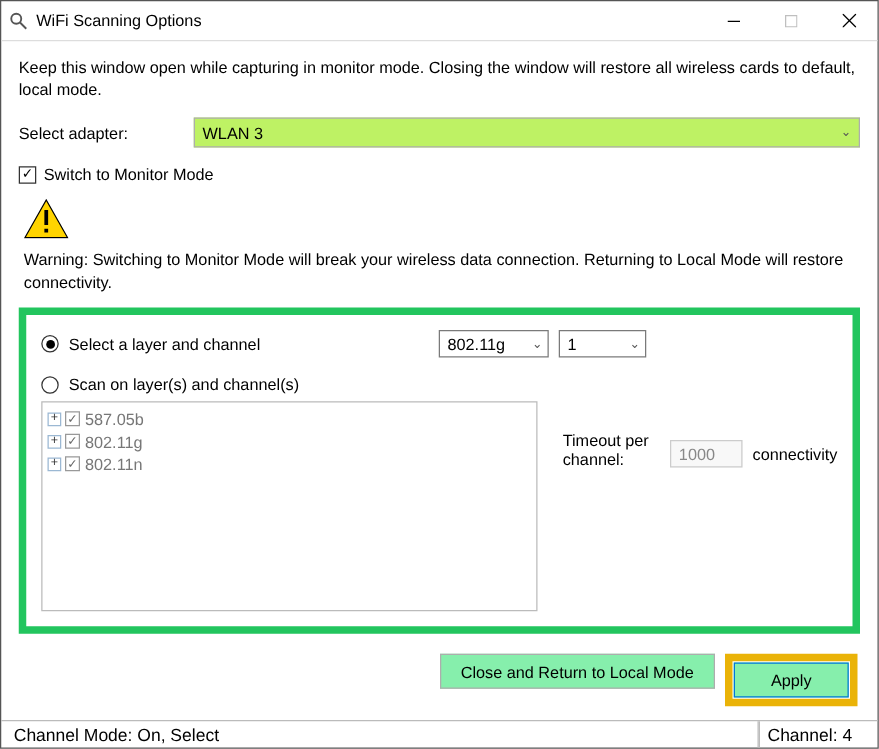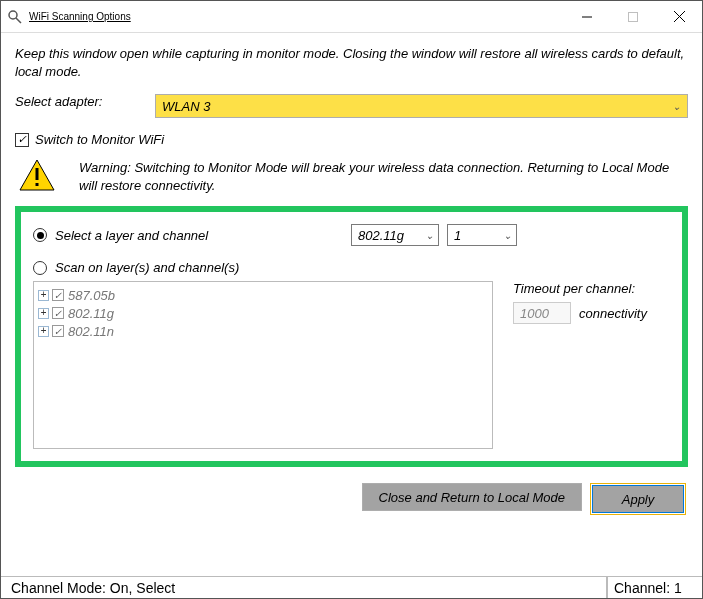--- a/index.html
+++ b/index.html
@@ -22,60 +22,59 @@
     height: 32px;
     display: flex;
     align-items: center;
     padding-left: 6px;
     border-bottom: 1px solid #ddd;
   }
   .titlebar .icon {
     width: 16px; height: 16px; margin-right: 6px;
     display:flex;align-items:center;justify-content:center;
   }
-  .titlebar .title { flex: 0 0 auto; font-size: 10px; text-decoration: underline; }
+  .titlebar .title { flex: 0 0 auto; font-size: 13px; }
   .titlebar .spacer { flex: 1; }
   .caption-btn {
     width: 46px; height: 32px;
     display: flex; align-items: center; justify-content: center;
     font-size: 14px;
     color: #000;
   }
   .caption-btn.disabled { color: #bfbfbf; }
   .caption-btn svg { display:block; }
   .content {
     padding: 12px 14px 10px 14px;
     flex: 1;
     display: flex;
     flex-direction: column;
-    font-style: italic;
   }
   .help-text { line-height: 1.35; margin-bottom: 14px; }
-  .adapter-row { display: flex; align-items: flex-start; margin-bottom: 14px; }
+  .adapter-row { display: flex; align-items: center; margin-bottom: 14px; }
   .adapter-row .lbl { width: 140px; }
   .select {
     flex: 1;
     height: 24px;
     border: 1px solid #adadad;
-    background: #fde047;
+    background: #bef264;
     display: flex; align-items: center;
     padding: 0 6px;
     position: relative;
   }
   .select .chev {
     position: absolute; right: 6px; top: 50%; transform: translateY(-50%);
     font-size: 10px; color: #555;
   }
   .chk-row { display:flex; align-items:center; margin-bottom: 8px; }
   .chk {
     width: 14px; height:14px; border:1px solid #333; margin-right:6px;
     display:inline-flex; align-items:center; justify-content:center;
     font-size:11px; line-height:1;
   }
-  .warning-row { display:flex; align-items:flex-start; gap:24px; margin: 4px 0 12px 4px; }
+  .warning-row { display:flex; align-items:flex-start; gap:8px; margin: 4px 0 12px 4px; flex-direction: column; }
   .warn-tri { width:36px; height:32px; flex:0 0 auto; }
   .panel {
     border: 6px solid #22c55e;
     padding: 12px 12px 12px 12px;
     position: relative;
   }
   .radio-row { display:flex; align-items:center; margin-bottom: 14px; }
   .radio {
     width:14px;height:14px;border:1px solid #333;border-radius:50%;
     margin-right:8px;display:inline-flex;align-items:center;justify-content:center;
@@ -100,35 +99,35 @@
     width:11px;height:11px; border:1px solid #9bb8d3;
     display:inline-flex;align-items:center;justify-content:center;
     font-size:10px; line-height:1; color:#333; margin-right:3px;
     background:#fff;
   }
   .tree-chk {
     width:12px;height:12px;border:1px solid #999;margin-right:4px;
     display:inline-flex;align-items:center;justify-content:center;
     font-size:10px; color:#666; background:#fff;
   }
-  .timeout-block { display:flex; flex-direction:column; }
+  .timeout-block { display:flex; flex-direction:row;margin-top:24px; }
   .timeout-input {
     width:58px; height:22px; border:1px solid #ccc; background:#f8f8f8;
     color:#888; padding:0 6px; display:inline-flex; align-items:center;
     margin-right:8px;
   }
   .lower-flex { display:flex; gap:20px; align-items:flex-start; }
   .button-row { display:flex; justify-content:flex-end; gap:8px; margin-top:16px; padding-right:2px; }
   .btn {
-    height:28px; border:1px solid #adadad; background:#a3a3a3;
+    height:28px; border:1px solid #adadad; background:#86efac;
     padding: 0 16px; display:inline-flex; align-items:center; justify-content:center;
     font-size:13px;
   }
   .btn.primary { border:1px solid #0078d7; }
-  .red-box { border:1px solid #eab308; padding:1px; }
+  .red-box { border:6px solid #eab308; padding:1px; }
   .statusbar {
     height: 22px; border-top:1px solid #bbb;
     display:flex; align-items:center; font-size:14px;
     padding: 0 4px;
   }
   .statusbar .cell { padding: 0 6px; height:100%; display:flex; align-items:center; }
   .statusbar .sep { width:1px; background:#bbb; height:100%; }
   .statusbar .fill { flex:1; }
 </style>
 </head>
@@ -170,21 +169,21 @@
     <div class="adapter-row">
       <span class="lbl">Select adapter:</span>
       <div class="select">
         <span>WLAN 3</span>
         <span class="chev">⌄</span>
       </div>
     </div>
 
     <div class="chk-row">
       <span class="chk">✓</span>
-      <span>Switch to Monitor WiFi</span>
+      <span>Switch to Monitor Mode</span>
     </div>
 
     <div class="warning-row">
       <span class="warn-tri">
         <svg width="36" height="32" viewBox="0 0 36 32">
           <polygon points="18,1 35,31 1,31" fill="#ffd400" stroke="#000" stroke-width="1"></polygon>
           <rect x="16.5" y="9" width="3" height="12" fill="#000"></rect>
           <rect x="16.5" y="24" width="3" height="3" fill="#000"></rect>
         </svg>
       </span>
@@ -256,16 +255,16 @@
       </span>
     </div>
 
   </div>
 
   <div class="statusbar">
     <div class="cell">Channel Mode: On, Select</div>
     <div class="fill"></div>
     <div class="sep"></div>
     <div class="sep"></div>
-    <div class="cell" style="width:90px;">Channel: 1</div>
+    <div class="cell" style="width:90px;">Channel: 4</div>
   </div>
 
 </div>
 
 </body></html>

